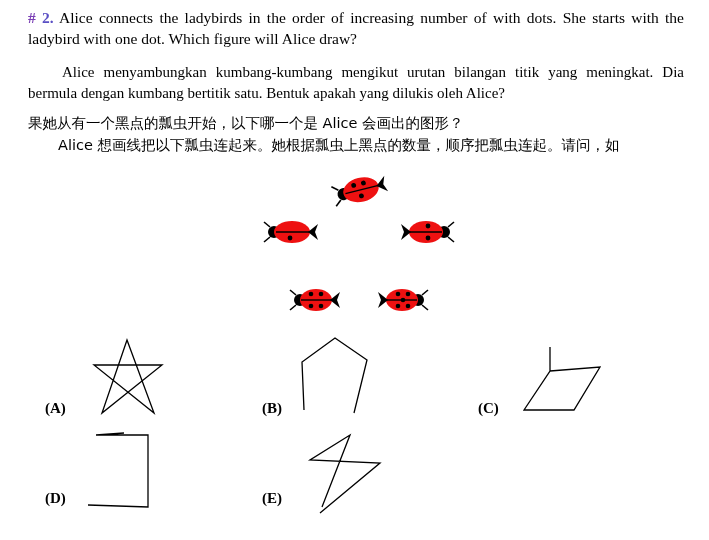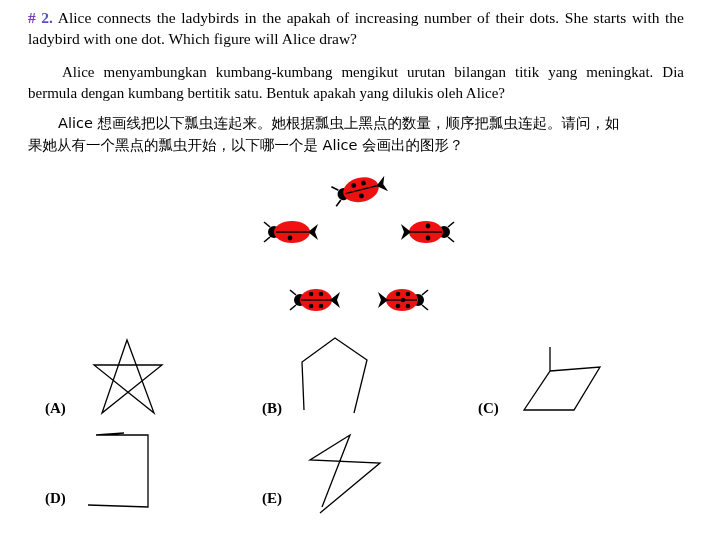--- a/index.html
+++ b/index.html
@@ -70,30 +70,30 @@
   svg { display: block; }
   .fig { position: absolute; }
 </style>
 </head>
 <body>
 
 <div id="page">
 
   <div class="qhead">
     <span class="qnum"><span class="hash">#</span> <span>2.</span></span>
-    <span>Alice connects the ladybirds in the apakah of increasing number of their dots. She starts with the ladybird with one dot. Which figure will Alice draw?</span>
+    <span>Alice connects the ladybirds in the order of increasing number of with dots. She starts with the ladybird with one dot. Which figure will Alice draw?</span>
   </div>
 
   <div class="malay">
     <span class="first"></span><span>Alice menyambungkan kumbang-kumbang mengikut urutan bilangan titik yang meningkat. Dia bermula dengan kumbang bertitik satu. Bentuk apakah yang dilukis oleh Alice?</span>
   </div>
 
   <div class="chinese">
+    <div><span>果她从有一个黑点的瓢虫开始，以下哪一个是 Alice 会画出的图形？</span></div>
     <div><span class="ind"></span><span>Alice 想画线把以下瓢虫连起来。她根据瓢虫上黑点的数量，顺序把瓢虫连起。请问，如</span></div>
-    <div><span>果她从有一个黑点的瓢虫开始，以下哪一个是 Alice 会画出的图形？</span></div>
   </div>
 
   <div class="bug" style="left:331px; top:170px;">
     <svg width="58" height="40" viewBox="0 0 58 40">
       <g transform="rotate(-14 29 20)">
 
         <ellipse cx="12" cy="20" rx="6" ry="6" fill="#000"></ellipse>
 
         <line x1="8" y1="15" x2="2" y2="10" stroke="#000" stroke-width="1.6"></line>
         <line x1="8" y1="25" x2="2" y2="30" stroke="#000" stroke-width="1.6"></line>

